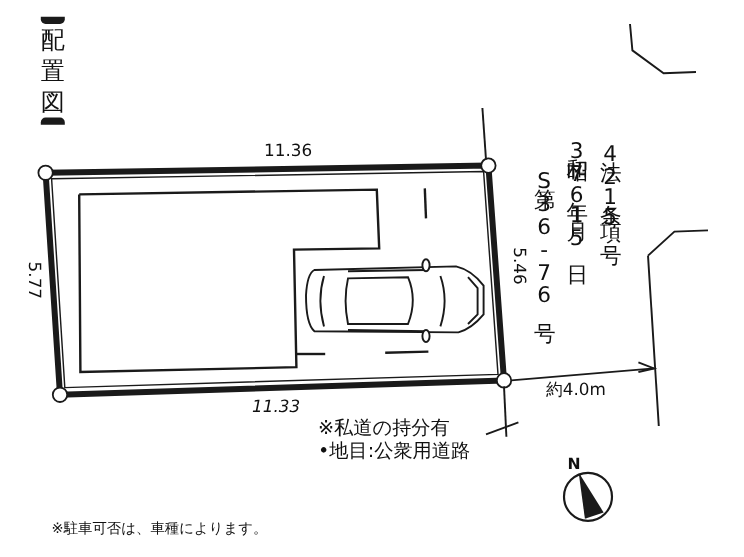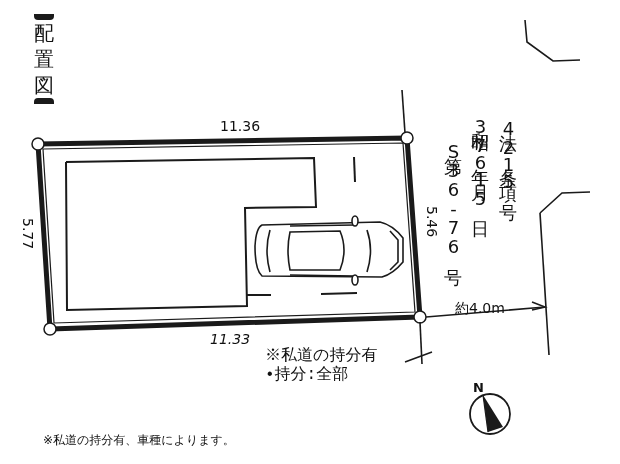--- a/index.html
+++ b/index.html
@@ -9,21 +9,21 @@
     .title-box { position: absolute; left: 31px; top: 14px; width: 26px; display: flex;
                  flex-direction: column; align-items: center; }
     .bracket { width: 20px; height: 6px; background: #1a1a1a; }
     .bracket.top { border-radius: 0 0 4px 4px; }
     .bracket.bottom { border-radius: 4px 4px 0 0; }
     .title-char { font-size: 20px; line-height: 26px; color: #111; }
     .vtext { position: absolute; writing-mode: vertical-rl; text-orientation: upright;
              font-size: 18px; line-height: 20px; letter-spacing: -2px; color: #111; }
     .dim { position: absolute; font-size: 14px; color: #111; white-space: nowrap; }
     .dim.rot { transform: rotate(90deg); transform-origin: left top; }
-    .info { position: absolute; left: 265px; top: 347px; font-size: 16px; line-height: 19px; color: #111; font-family: Liberation Mono, monospace; }
+    .info { position: absolute; left: 265px; top: 347px; font-size: 16px; line-height: 19px; color: #111; }
     .info div { white-space: nowrap; }
     .footnote { position: absolute; left: 43px; top: 432px; font-size: 12px; color: #111; white-space: nowrap; }
     .north-label { position: absolute; left: 473px; top: 380px; font-size: 13px; font-weight: bold; }
   </style>
 </head>
 <body>
 
 <svg id="plan" viewBox="0 0 620 464" xmlns="http://www.w3.org/2000/svg">
 
   <g fill="none" stroke="#1a1a1a">
@@ -83,26 +83,26 @@
   <div class="title-char">配</div>
   <div class="title-char">置</div>
   <div class="title-char">図</div>
   <div class="bracket bottom"></div>
 </div>
 
 <div class="dim" style="left:200px; top:118px;margin-left:20px;">11.36</div>
 <div class="dim" style="left:210px; top:331px;font-style:italic;">11.33</div>
 <div class="dim rot" style="left:36px; top:218px;">5.77</div>
 <div class="dim rot" style="left:440px; top:206px;">5.46</div>
-<div class="dim" style="left:455px; top:300px;">約4.0m</div>
+<div class="dim" style="left:455px; top:316px;">約4.0m</div>
 
 <div class="vtext" style="left:498px; top:120px;">法42条1項5号</div>
 <div class="vtext" style="left:470px; top:120px;">昭和37年6月15日</div>
 <div class="vtext" style="left:443px; top:143px;">第S36-76号</div>
 
 <div class="info">
   <div>※私道の持分有</div>
-  <div>•持分:全部</div>
+  <div>•地目:公衆用道路</div>
 </div>
 
 <div class="north-label">N</div>
 
-<div class="footnote">※私道の持分有、車種によります。</div>
+<div class="footnote">※駐車可否は、車種によります。</div>
 
 </body></html>

